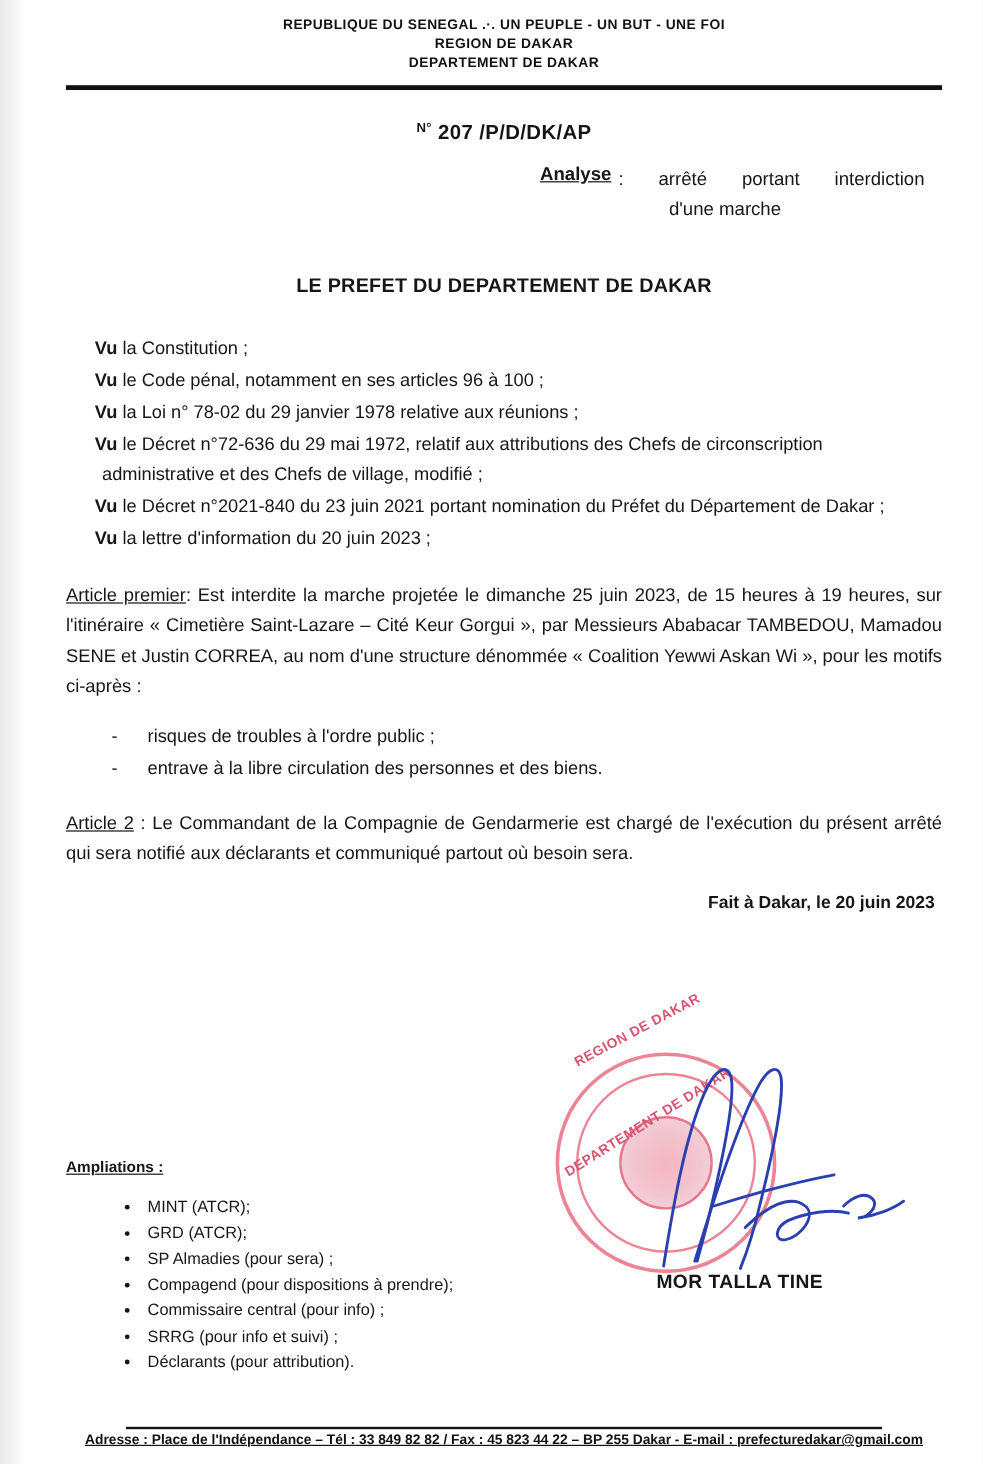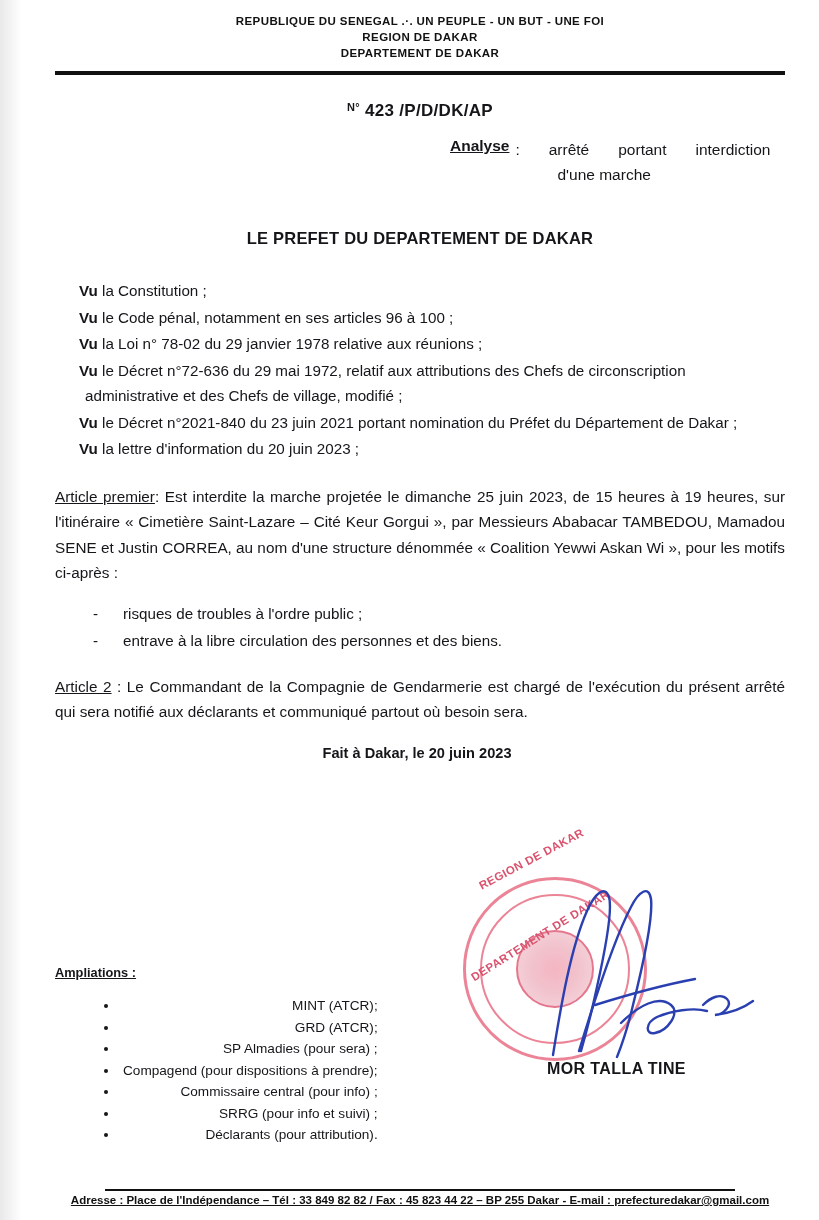--- a/index.html
+++ b/index.html
@@ -153,21 +153,21 @@
     content: "-";
     position: absolute;
     left: 0;
     top: 0;
   }
 
   .par2 { margin-top: 20px; }
 
   .fait {
     margin-top: 20px;
-    text-align: center;
+    text-align: right;
     font-weight: bold;
     font-size: 14.6px;
     padding-right: 6px;
   }
 
   
   .sig-zone {
     position: absolute;
     right: 20px;
     top: 855px;
@@ -250,21 +250,20 @@
     text-decoration: underline;
   }
   .ampl-list {
     position: absolute;
     left: 42px;
     top: 995px;
     margin: 0;
     padding-left: 22px;
     font-size: 13.6px;
     line-height: 21.5px;
-    text-align: right;
   }
   .ampl-list li { padding-left: 4px; }
 
   
   .footer {
     position: absolute;
     left: 0;
     right: 0;
     bottom: 14px;
     text-align: center;
@@ -288,21 +287,21 @@
 
     <div class="letterhead">
       <div>REPUBLIQUE DU SENEGAL  .·.  UN PEUPLE - UN BUT - UNE FOI</div>
       <div>REGION DE DAKAR</div>
       <div>DEPARTEMENT DE DAKAR</div>
     </div>
     <div class="rule"></div>
 
     <div class="ref">
       <span class="num-sup">N°</span>
-      <span>423</span>
+      <span>207</span>
       <span>/P/D/DK/AP</span>
     </div>
 
     <div class="analyse-row">
       <span class="analyse-label">Analyse</span>
       <span class="analyse-text">
         <span class="analyse-line1">
           <span>:</span>
           <span>arrêté</span>
           <span>portant</span>

